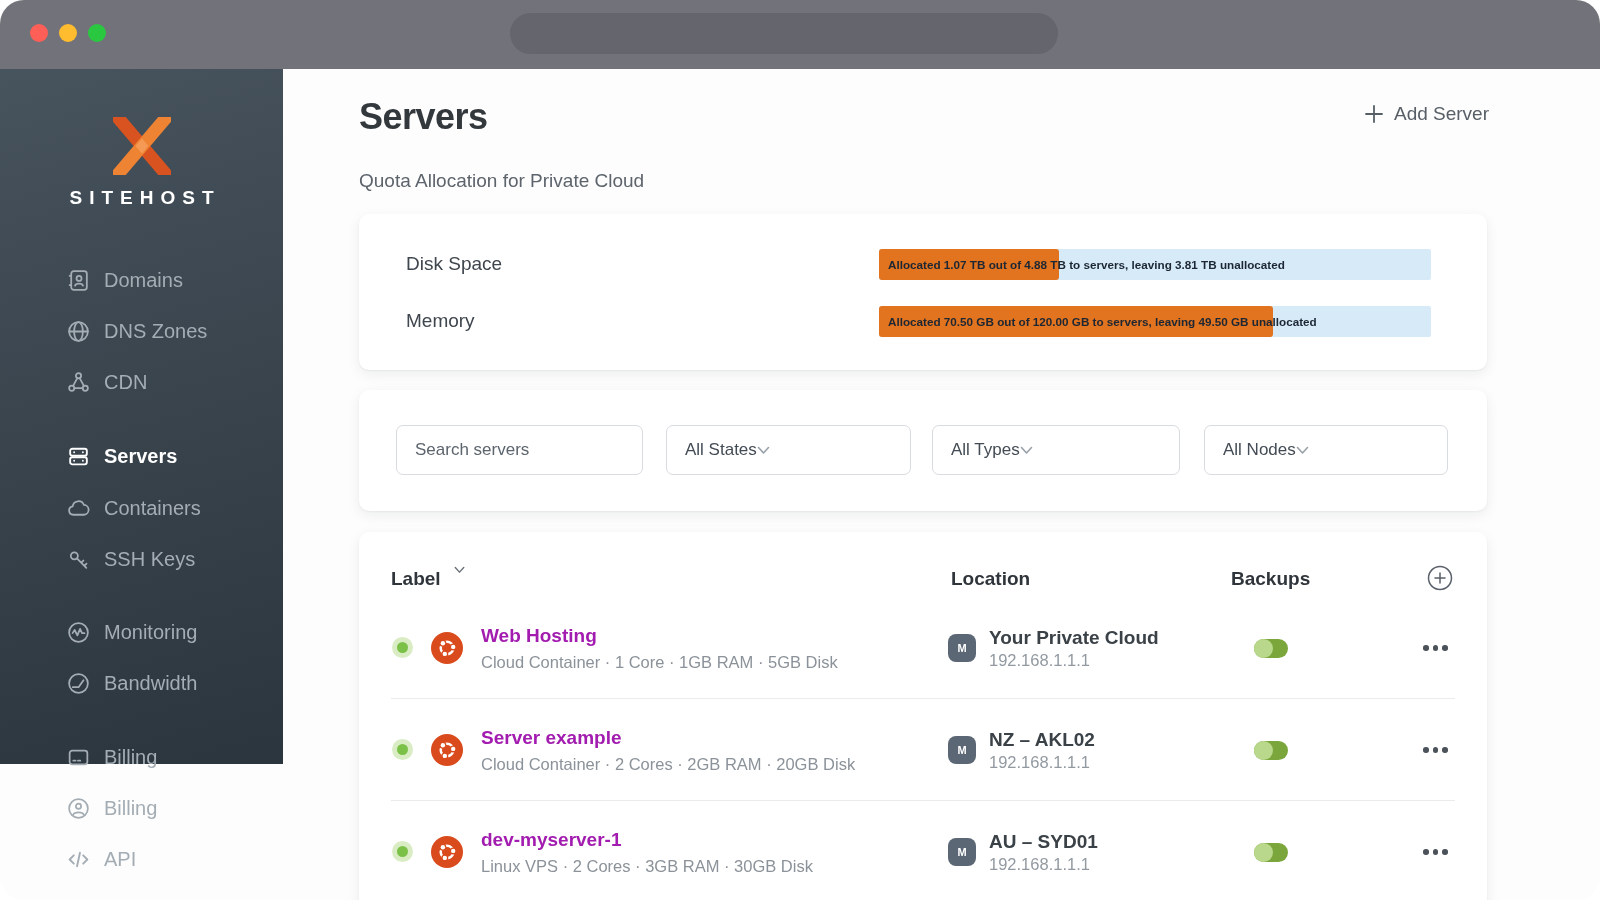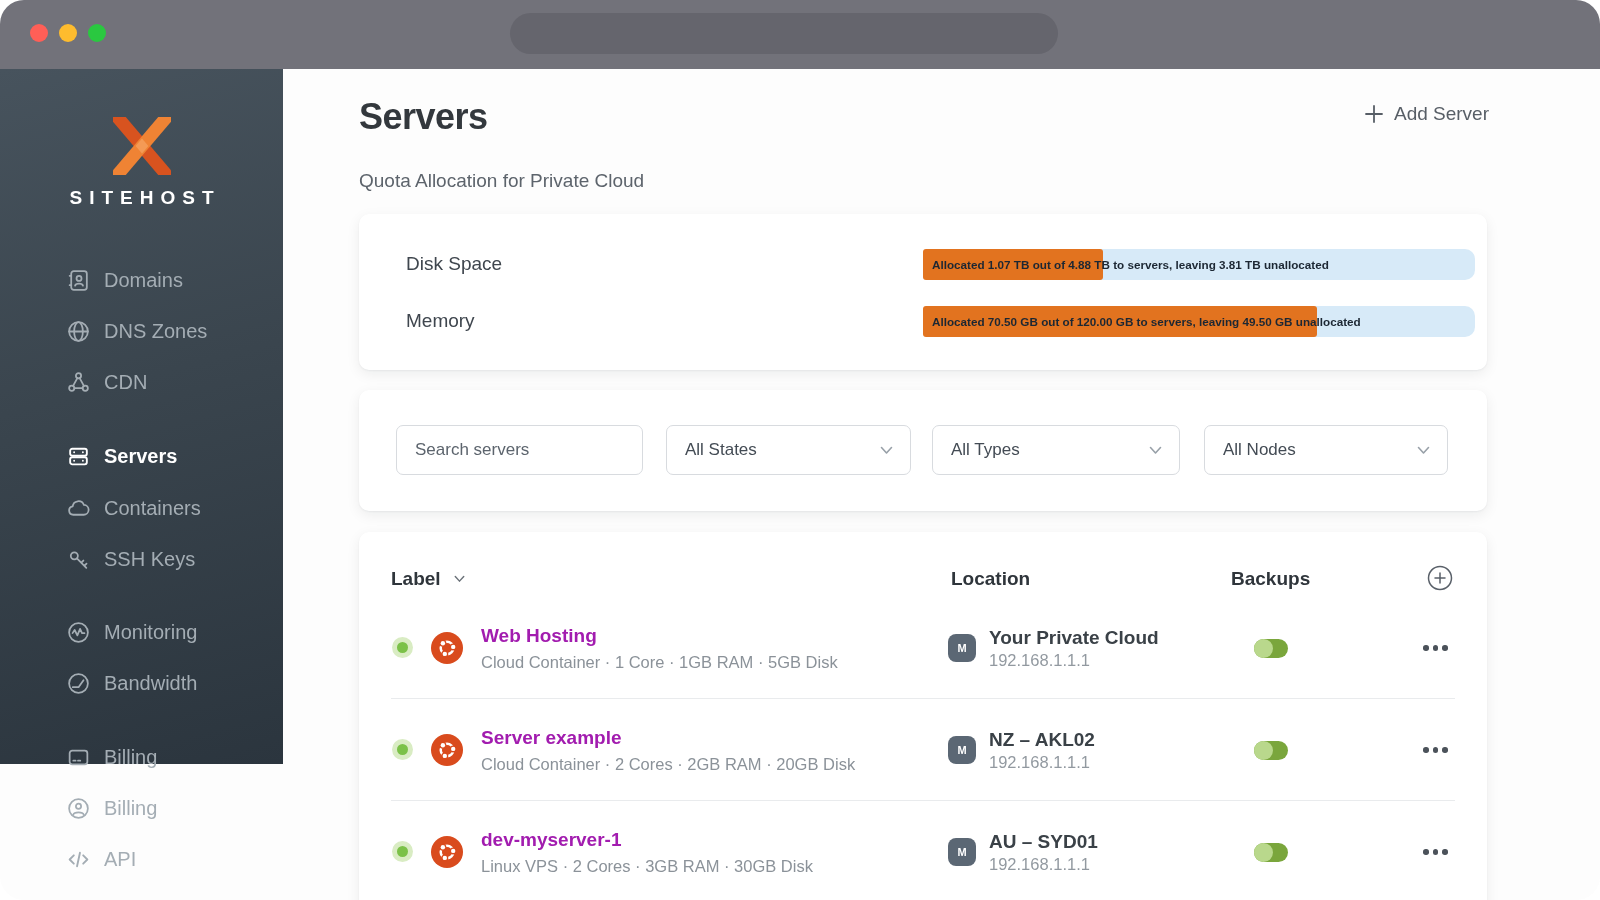--- a/index.html
+++ b/index.html
@@ -24,36 +24,36 @@
 
   
   .main { position:absolute; left:283px; top:69px; width:1317px; height:831px; background:#fdfdfd; }
   .page-title { position:absolute; left:76px; top:27px; font-size:36px; font-weight:700; color:#33383d; letter-spacing:-0.5px; }
   .add-server { position:absolute; right:111px; top:34px; display:flex; align-items:center; gap:9px; font-size:19px; color:#575e66; cursor:pointer; }
   .page-subtitle { position:absolute; left:76px; top:101px; font-size:19px; color:#5d646c; }
 
   .card { position:absolute; left:76px; width:1128px; background:#ffffff; border-radius:10px; box-shadow:0 1px 2px rgba(16,24,32,.05), 0 4px 14px rgba(16,24,32,.07); }
   .quota-card { top:145px; height:156px; }
   .quota-label { position:absolute; left:47px; height:26px; line-height:26px; font-size:19px; color:#3f464e; }
-  .quota-bar { position:absolute; left:564px; width:552px; height:31px; background:#d7eaf8; border-radius:10px; }
+  .quota-bar { position:absolute; left:520px; width:552px; height:31px; background:#d7eaf8; border-radius:2px; }
   .quota-fill { position:absolute; left:0; top:0; height:31px; background:#e2731f; border-radius:3px; }
   .quota-text { position:absolute; left:9px; top:0; height:31px; line-height:31px; font-size:11.7px; font-weight:700; color:#1c2733; white-space:nowrap; }
 
   .filter-card { top:321px; height:121px; }
   .field { position:absolute; top:35px; height:50px; border:1px solid #d8dbdf; border-radius:7px; background:#ffffff; display:flex; align-items:center; }
   .search-field { left:37px; width:247px; }
   .search-field input { border:none; outline:none; width:100%; padding:0 18px; font-size:17px; color:#1d4ed8; font-family:"Liberation Sans", sans-serif; background:transparent; }
   .search-field input::placeholder { color:#5c646d; opacity:1; }
-  .dropdown { justify-content:space-between; padding:0 17px 0 18px; font-size:17px; color:#434b54; cursor:pointer; }
+  .dropdown { padding:0 17px 0 18px; font-size:17px; color:#434b54; cursor:pointer; }
   .dd-states { left:307px; width:245px; }
   .dd-types { left:573px; width:248px; }
   .dd-nodes { left:845px; width:244px; }
 
   .table-card { top:463px; height:469px; }
-  .th { position:absolute; top:34px; height:26px; line-height:26px; font-size:19px; font-weight:600; color:#2f353b; display:flex; align-items:center; gap:13px; }
+  .th { position:absolute; top:34px; height:26px; line-height:26px; font-size:19px; font-weight:600; color:#2f353b; display:flex; gap:13px; }
   .th-label { left:32px; }
   .th-location { left:592px; }
   .th-backups { left:872px; }
   .plus-circle { position:absolute; left:1068px; top:33px; cursor:pointer; }
   .divider { position:absolute; left:32px; right:32px; height:1px; background:#e9ebed; }
 
   .row { position:absolute; left:0; width:1128px; height:102px; }
   .status-dot { position:absolute; left:33px; top:40px; width:21px; height:21px; border-radius:50%; background:#d9ecc3; }
   .status-dot::after { content:""; position:absolute; left:4.75px; top:4.75px; width:11.5px; height:11.5px; border-radius:50%; background:#7bc148; }
   .os-icon { position:absolute; left:72px; top:35px; }

